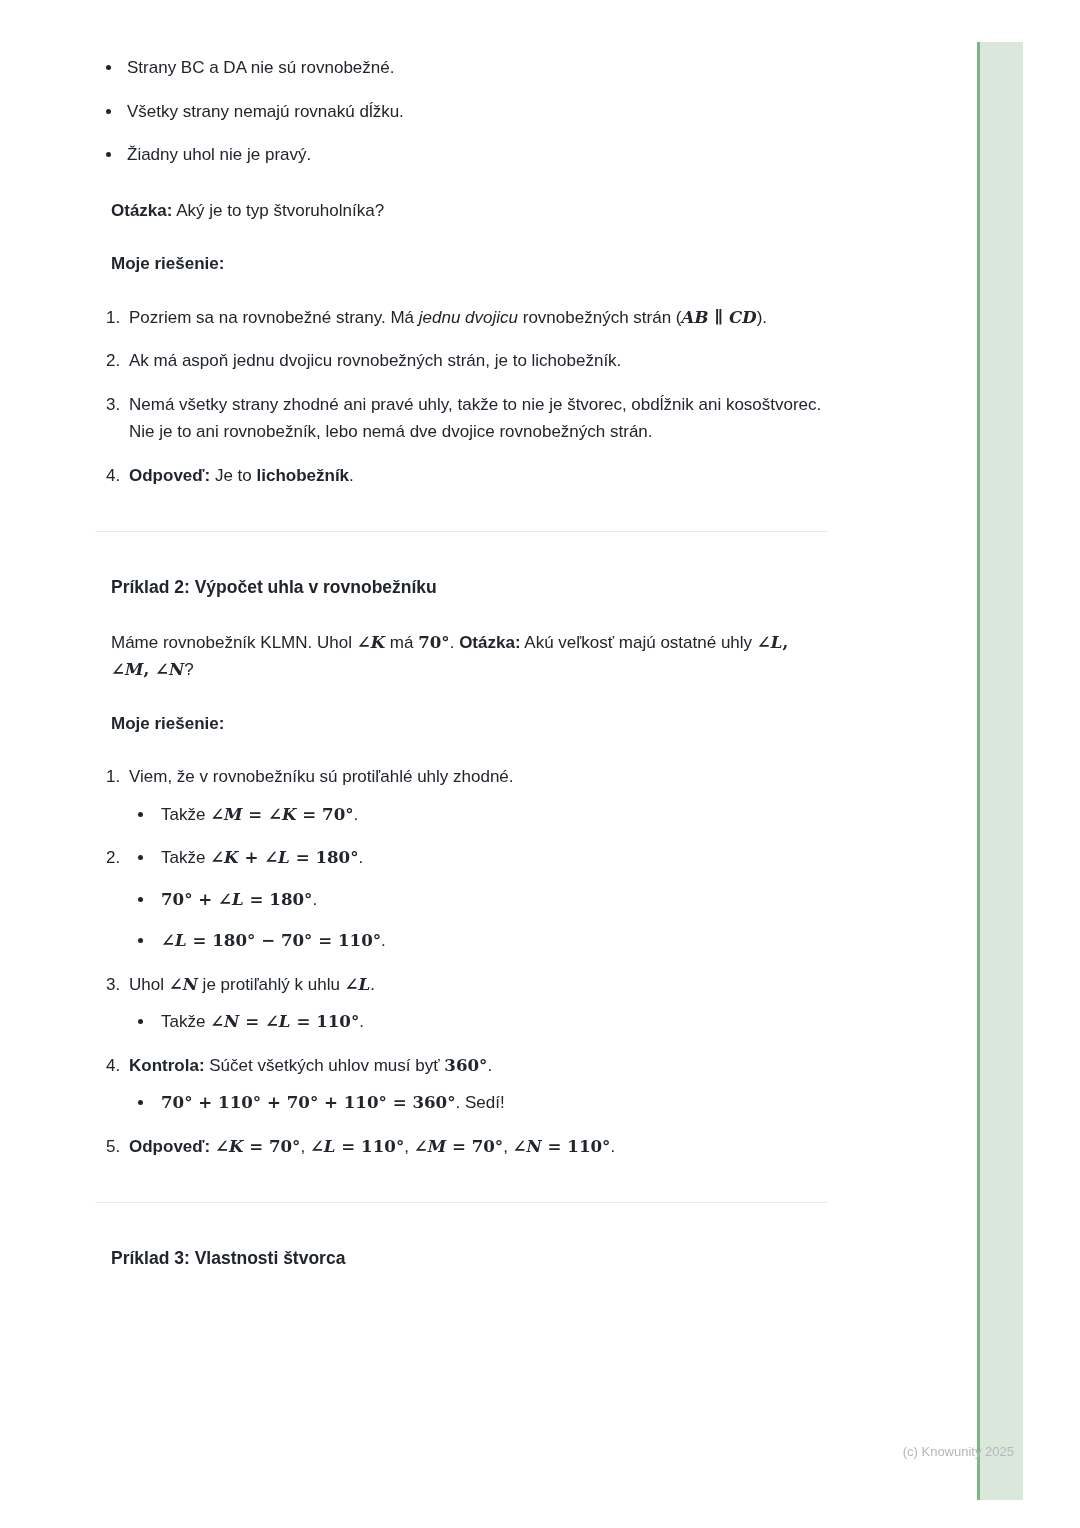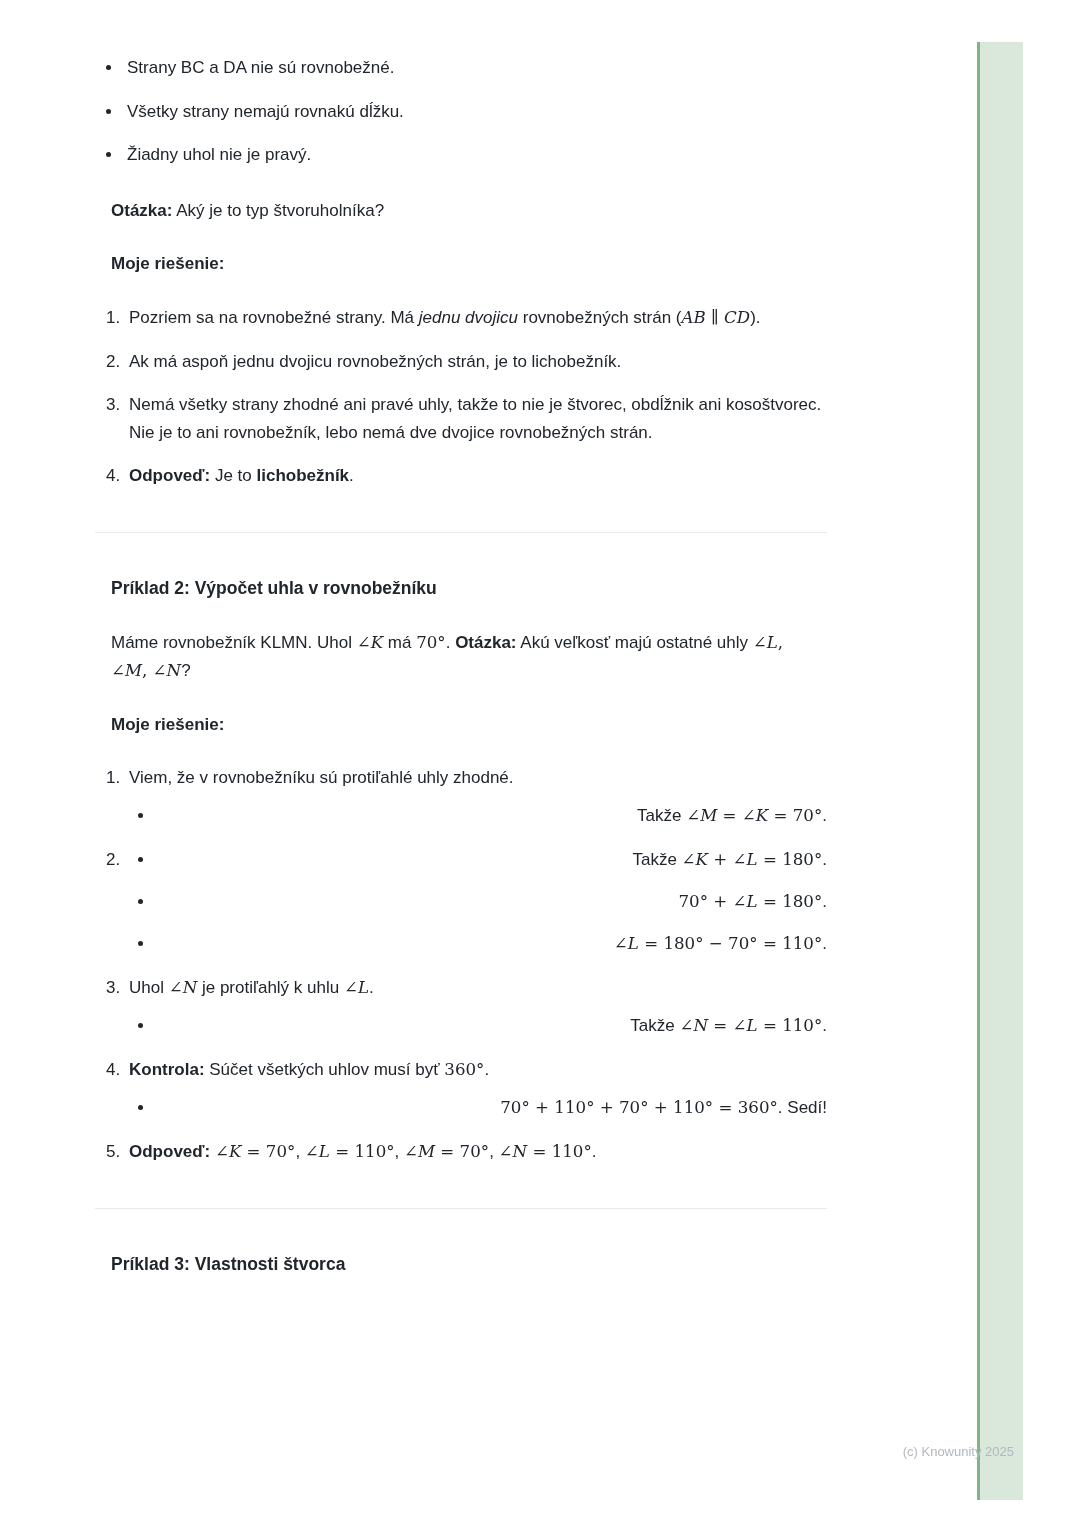--- a/index.html
+++ b/index.html
@@ -34,25 +34,25 @@
   }
   .bullet-list { margin: 28px 0; padding-left: 28px; list-style: disc; }
   .bullet-list > li { margin-bottom: 16px; padding-left: 4px; }
   .para { margin: 26px 16px; }
   .bold { font-weight: 700; }
   strong { font-weight: 700; }
   em { font-style: italic; }
   .steps { margin: 26px 0; padding-left: 30px; }
   .steps > li { margin-bottom: 16px; padding-left: 4px; }
   .step-main { display: block; }
-  .sub-list { margin: 10px 0 0 0; padding-left: 26px; list-style: disc; text-align: right; }
+  .sub-list { margin: 10px 0 0 0; padding-left: 26px; list-style: disc; }
   .sub-list > li { margin-bottom: 14px; padding-left: 6px; }
   .divider { border: none; border-top: 1px solid #e8eaed; margin: 42px 0; }
   .heading { font-size: 17.5px; font-weight: 700; margin: 42px 0 28px 16px; line-height: 1.5; }
-  .math { font-family: "DejaVu Serif", serif; font-size: 0.98em; }
+  .math { font-family: "DejaVu Serif", serif; font-size: 0.98em; font-weight: bold; }
   .math i { font-style: italic; }
   .footer {
     position: absolute;
     right: 66px;
     bottom: 66px;
     font-size: 13px;
     color: #b2b8be;
     z-index: 2;
     font-family: Liberation Sans, sans-serif;
   }

